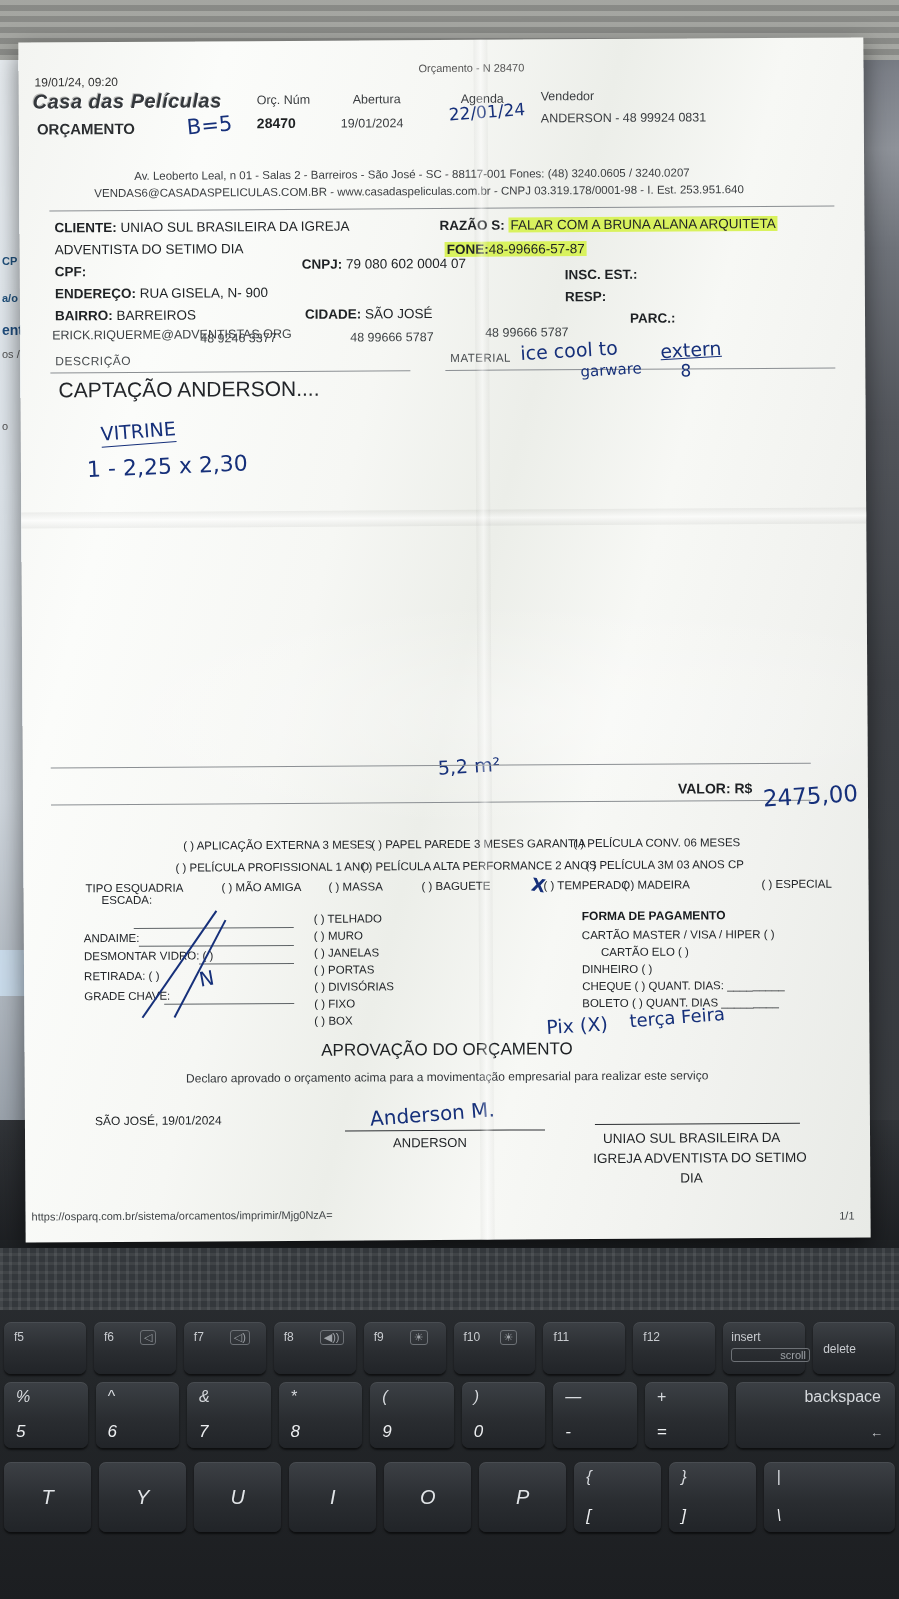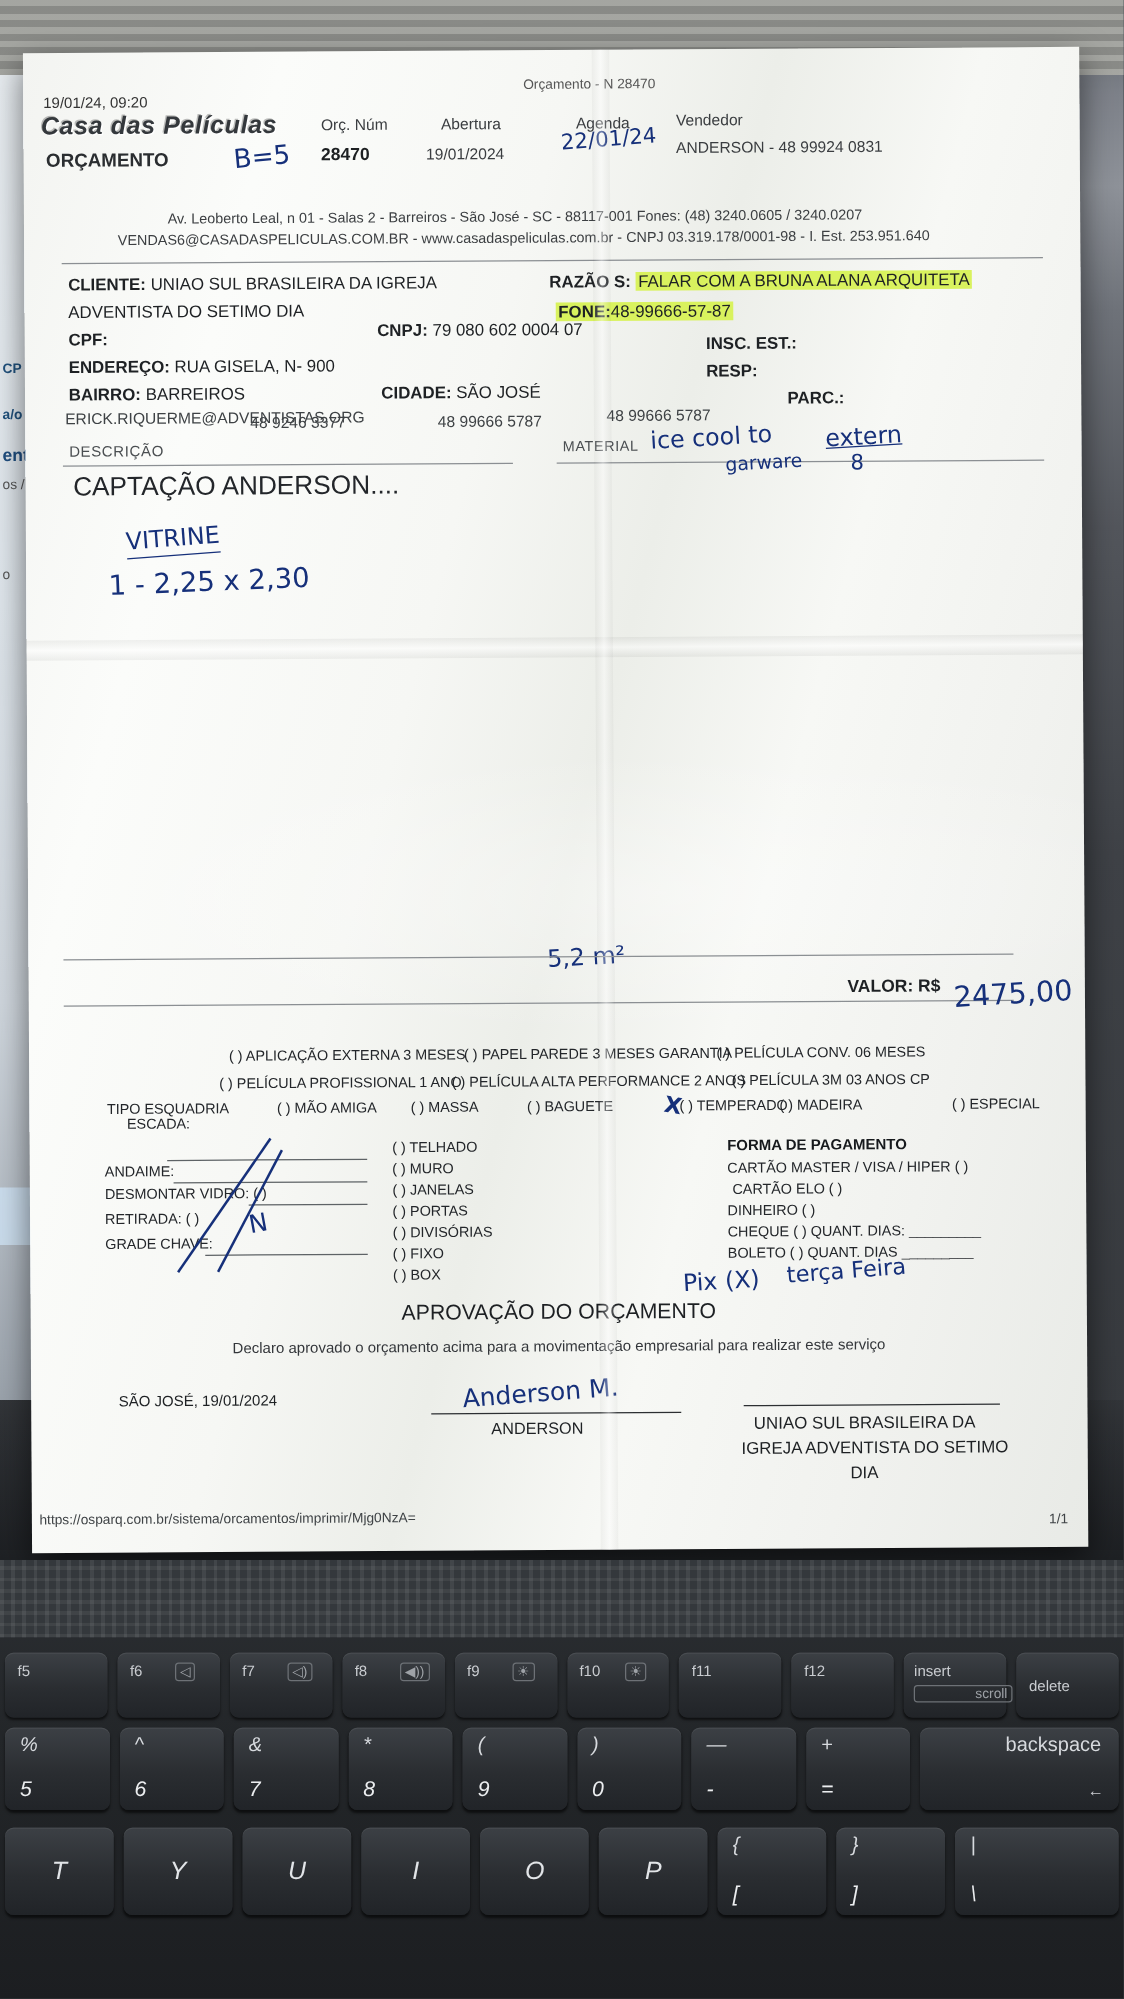--- a/index.html
+++ b/index.html
@@ -17,21 +17,21 @@
   .blinds{
     position:absolute;left:0;top:0;width:899px;height:60px;
     background:repeating-linear-gradient(180deg,#a8a9a4 0px,#a8a9a4 5px,#8b8c88 5px,#8b8c88 11px);
     opacity:.95;
   }
   .screen-left{
     position:absolute;left:0;top:60px;width:40px;height:1060px;
     background:linear-gradient(180deg,#e9eef2 0%,#dfe6ec 40%,#cfd6dd 70%,#9aa2ab 100%);
   }
   .screen-left .ltext{
-    position:absolute;left:2px;font-size:11px;color:#21527e;font-weight:bold;margin-top:34px;
+    position:absolute;left:2px;font-size:11px;color:#21527e;font-weight:bold;
   }
   .screen-left .ltext.t1{top:195px;}
   .screen-left .ltext.t2{top:232px;}
   .screen-left .ltext.t3{top:262px;color:#1f4e80;font-size:14px;}
   .screen-left .ltext.t4{top:288px;color:#555;font-weight:normal;}
   .screen-left .ltext.t5{top:360px;color:#555;font-weight:normal;}
   .screen-left .strip{
     position:absolute;left:0;width:40px;height:46px;background:#cfe3f5;top:890px;opacity:.8;
   }
   .desk-shadow{
@@ -283,21 +283,21 @@
   <div class="chk" style="position:absolute;left:290px;top:872px;">( ) TELHADO</div>
   <div class="chk" style="position:absolute;left:290px;top:889px;">( ) MURO</div>
   <div class="chk" style="position:absolute;left:290px;top:906px;">( ) JANELAS</div>
   <div class="chk" style="position:absolute;left:290px;top:923px;">( ) PORTAS</div>
   <div class="chk" style="position:absolute;left:290px;top:940px;">( ) DIVISÓRIAS</div>
   <div class="chk" style="position:absolute;left:290px;top:957px;">( ) FIXO</div>
   <div class="chk" style="position:absolute;left:290px;top:974px;">( ) BOX</div>
 
   <div class="sec-t" style="position:absolute;left:558px;top:870px;">FORMA DE PAGAMENTO</div>
   <div class="chk" style="position:absolute;left:558px;top:890px;">CARTÃO MASTER / VISA / HIPER   (   )</div>
-  <div class="chk" style="position:absolute;left:562px;top:907px;">CARTÃO ELO   (   )</div>
+  <div class="chk" style="position:absolute;left:577px;top:907px;">CARTÃO ELO   (   )</div>
   <div class="chk" style="position:absolute;left:558px;top:924px;">DINHEIRO   (   )</div>
   <div class="chk" style="position:absolute;left:558px;top:941px;">CHEQUE   (   )   QUANT. DIAS: _________</div>
   <div class="chk" style="position:absolute;left:558px;top:958px;">BOLETO   (   )   QUANT. DIAS _________</div>
   <div class="hw ink pix">Pix (X)</div>
   <div class="hw ink terca">terça Feira</div>
 
   <div class="approval" style="top:1000px;font-size:17px;color:#1d2023;">APROVAÇÃO DO ORÇAMENTO</div>
   <div class="approval" style="top:1030px;font-size:12px;color:#33363a;">Declaro aprovado o orçamento acima para a movimentação empresarial para realizar este serviço</div>
 
   <div class="blk" style="left:70px;top:1072px;font-size:12px;">SÃO JOSÉ, 19/01/2024</div>

